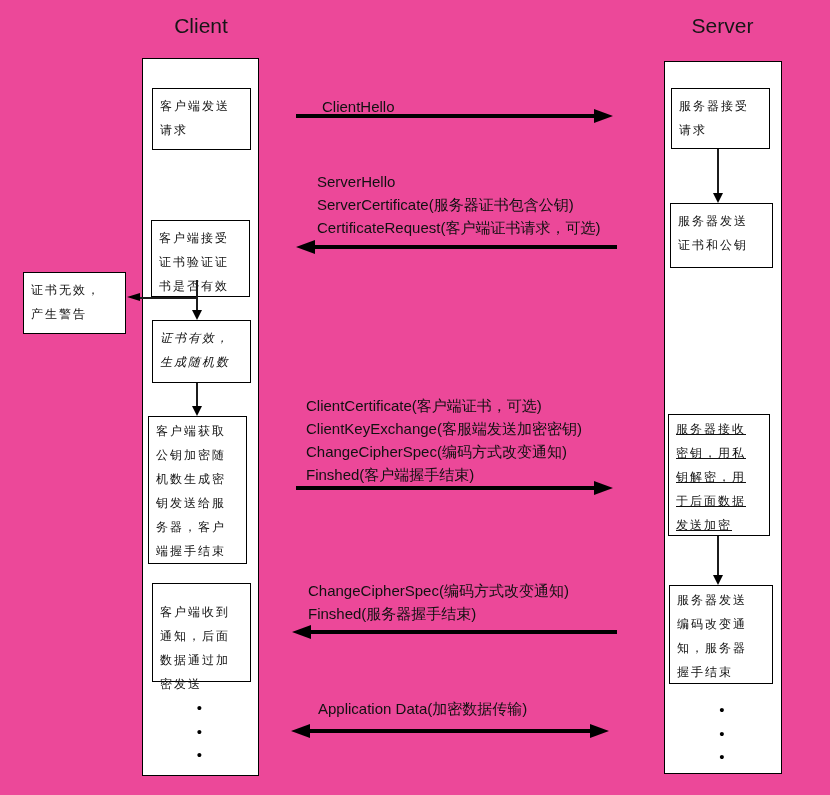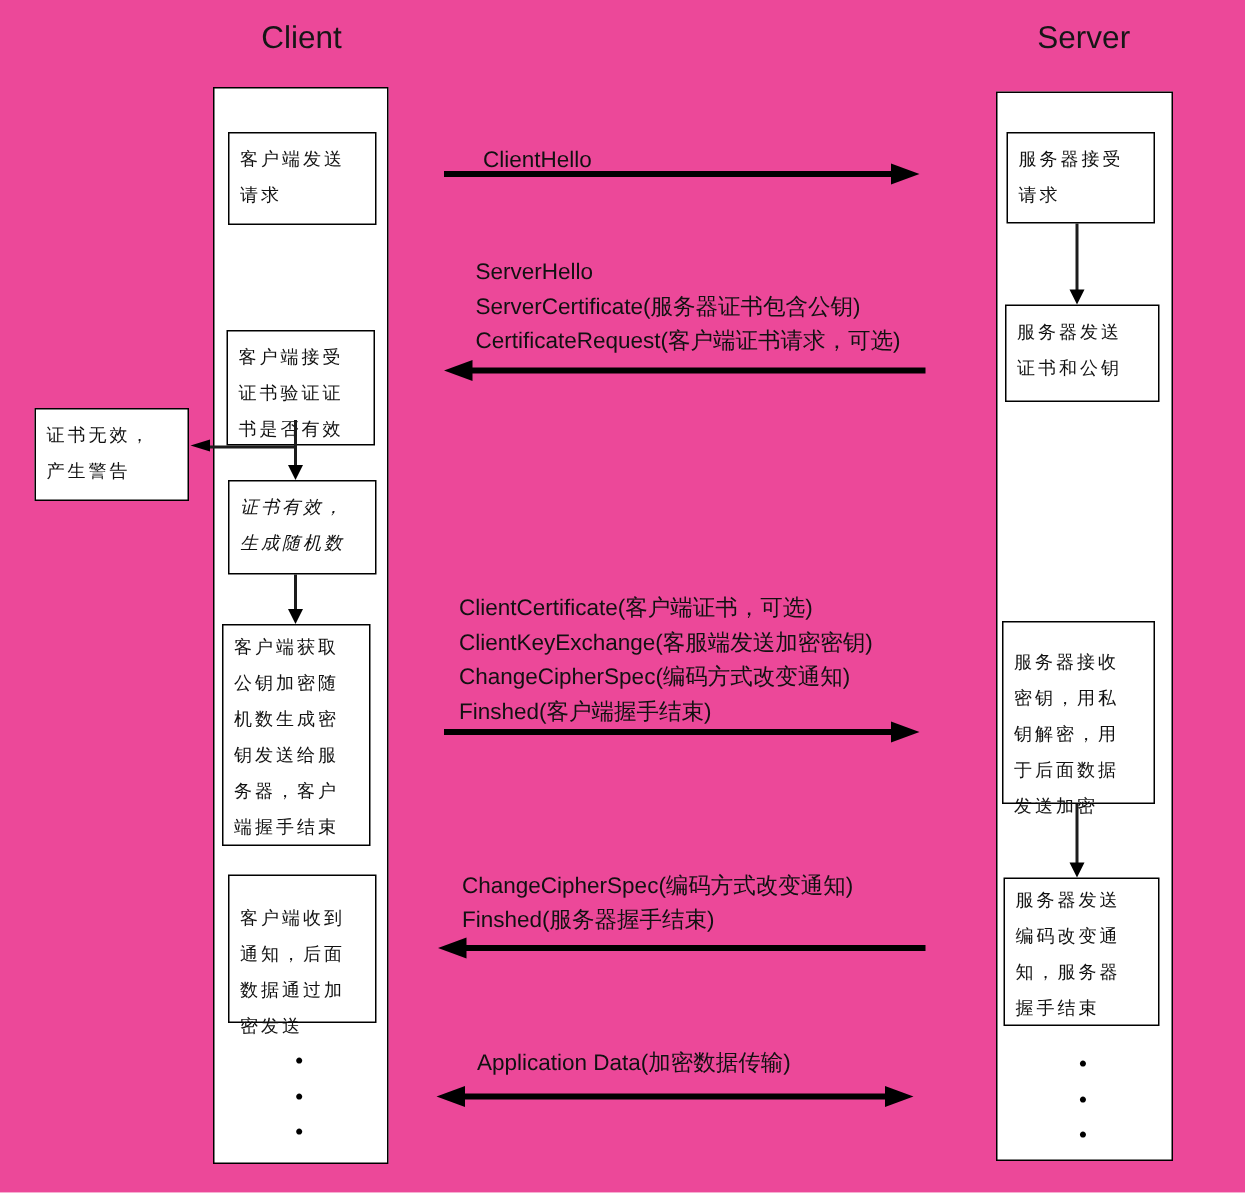--- a/index.html
+++ b/index.html
@@ -126,21 +126,21 @@
 数据通过加
 密发送</div>
 
   <div class="stepbox" style="left:23px; top:272px; width:103px; height:62px;">证书无效，
 产生警告</div>
 
   <div class="stepbox" style="left:671px; top:88px; width:99px; height:61px;">服务器接受
 请求</div>
   <div class="stepbox" style="left:670px; top:203px; width:103px; height:65px;">服务器发送
 证书和公钥</div>
-  <div class="stepbox" style="left:668px; top:414px; width:102px; height:122px; padding-top:14px;">服务器接收
+  <div class="stepbox" style="left:668px; top:414px; width:102px; height:122px; padding-top:2px;text-decoration:underline;">服务器接收
 密钥，用私
 钥解密，用
 于后面数据
 发送加密</div>
   <div class="stepbox" style="left:669px; top:585px; width:104px; height:99px; padding-top:2px;">服务器发送
 编码改变通
 知，服务器
 握手结束</div>
 
   <div class="vline" style="left:196px; top:280px; height:32px;"></div>

